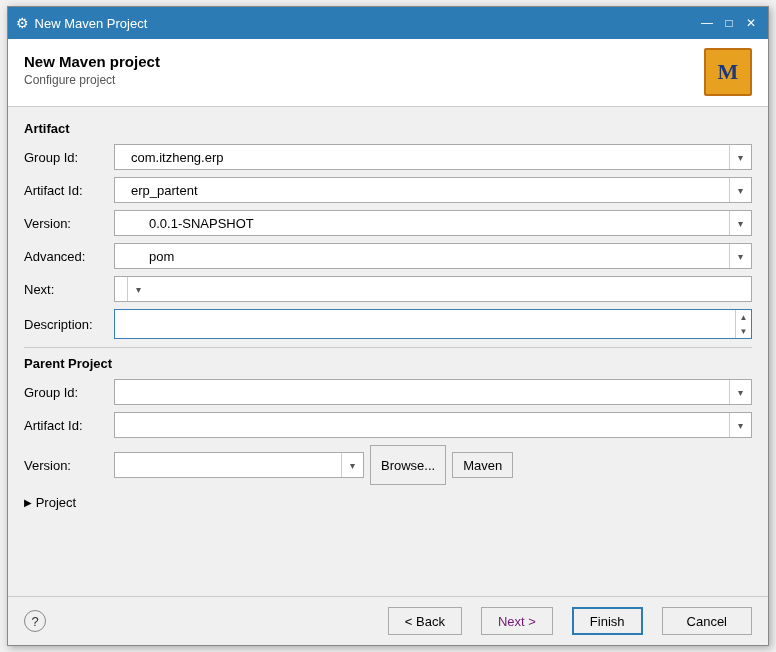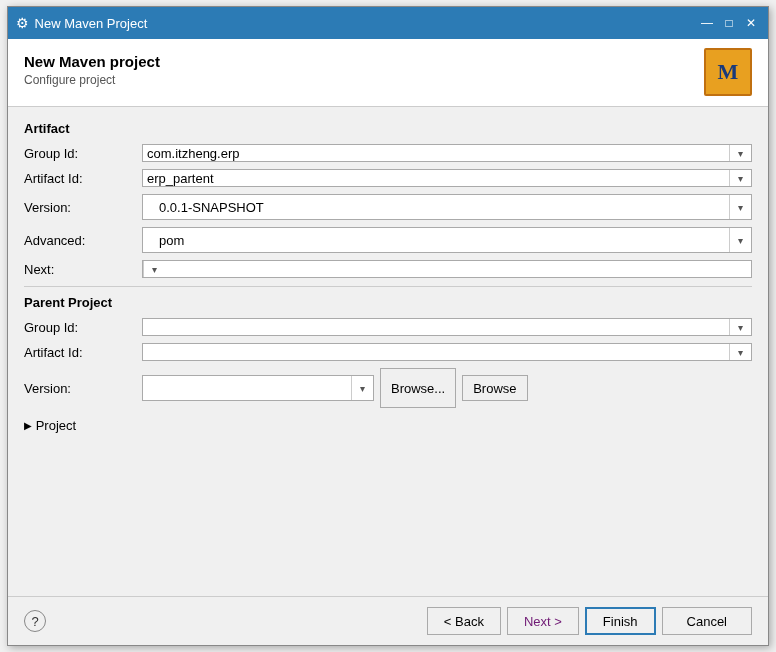--- a/index.html
+++ b/index.html
@@ -105,37 +105,37 @@
       font-weight: bold;
       font-size: 13px;
       margin-bottom: 8px;
       margin-top: 4px;
       color: #000;
     }
     .form-row {
       display: flex;
       align-items: center;
       margin-bottom: 7px;
-      gap: 28px;
     }
     .form-label {
       width: 90px;
       font-size: 13px;
       color: #000;
       flex-shrink: 0;
     }
     .form-field {
       flex: 1;
     }
     .input-with-arrow {
       display: flex;
       align-items: center;
       border: 1px solid #aaa;
       background: white;
-      height: 18px;
+      height: 26px;
+      padding-left: 12px;
     }
     .input-with-arrow input {
       flex: 1;
       border: none;
       outline: none;
       padding: 0 4px;
       font-size: 13px;
       height: 100%;
       background: transparent;
     }
@@ -159,20 +159,21 @@
       min-width: 180px;
     }
     .combo-box input {
       flex: 1;
       border: none;
       outline: none;
       padding: 0 16px;
       font-size: 13px;
       height: 100%;
       background: transparent;
+      margin-left: 18px;
     }
     .combo-box .dropdown-arrow {
       border-left: 1px solid #ccc;
     }
     .description-box {
       display: flex;
       align-items: flex-start;
       border: 1px solid #3a7ebf;
       background: white;
       height: 30px;
@@ -262,21 +263,21 @@
       border-radius: 50%;
       display: flex;
       align-items: center;
       justify-content: center;
       font-size: 13px;
       color: #333;
       cursor: pointer;
     }
     .footer-buttons {
       display: flex;
-      gap: 6px;
+      gap: 19px;
     }
     .nav-btn {
       height: 28px;
       padding: 0 16px;
       border: 1px solid #aaa;
       background: #f0f0f0;
       font-size: 13px;
       cursor: pointer;
     }
     .nav-btn:disabled {
@@ -372,20 +373,32 @@
 
       <div class="form-row">
         <div class="form-label">Next:</div>
         <div class="form-field">
           <div class="input-with-arrow">
             <div class="dropdown-arrow">▾</div>
           </div>
         </div>
       </div>
 
+      <div class="form-row">
+        <div class="form-label">Description:</div>
+        <div class="form-field">
+          <div class="description-box">
+            <input type="text" value="" style="">
+            <div class="description-scroll">
+              <div class="scroll-btn">▲</div>
+              <div class="scroll-btn">▼</div>
+            </div>
+          </div>
+        </div>
+      </div>
 
       <hr class="divider">
 
       <div class="parent-section">
         <div class="section-label">Parent Project</div>
 
         <div class="form-row">
           <div class="form-label">Group Id:</div>
           <div class="form-field">
             <div class="input-with-arrow">
@@ -407,21 +420,21 @@
 
         <div class="form-row">
           <div class="form-label">Version:</div>
           <div class="form-field">
             <div class="button-row">
               <div class="combo-box">
                 <input type="text" value="" style="">
                 <div class="dropdown-arrow">▾</div>
               </div>
               <button class="browse-btn">Browse...</button>
-              <button class="clear-btn">Browse</button>
+              <button class="clear-btn">Maven</button>
             </div>
           </div>
         </div>
       </div>
 
       <div class="advanced-row">
         <span class="advanced-arrow">▶</span>
         <span>Project</span>
       </div>
     </div>

